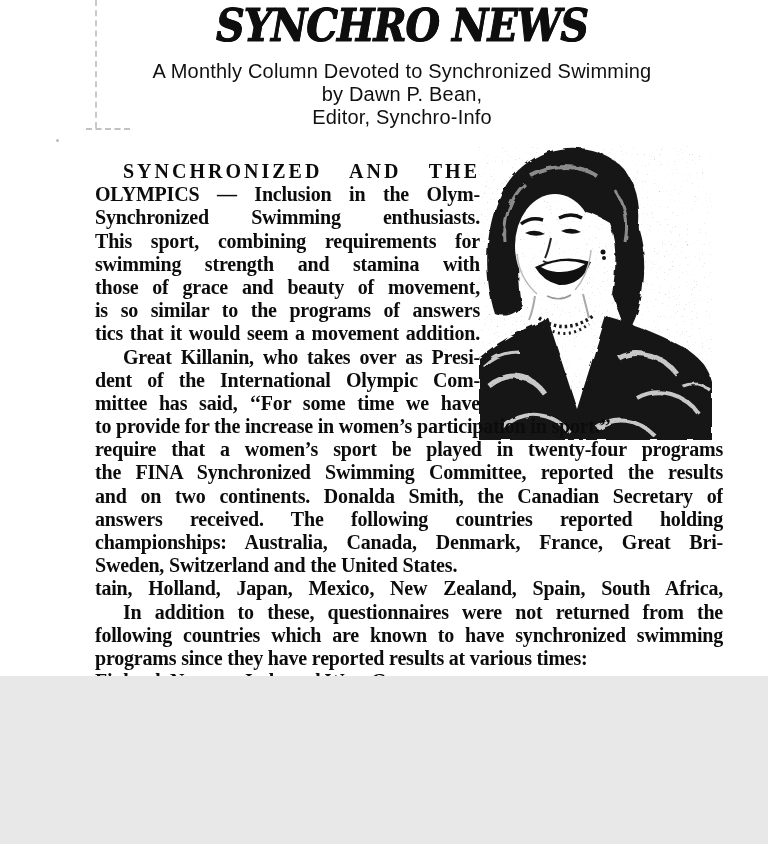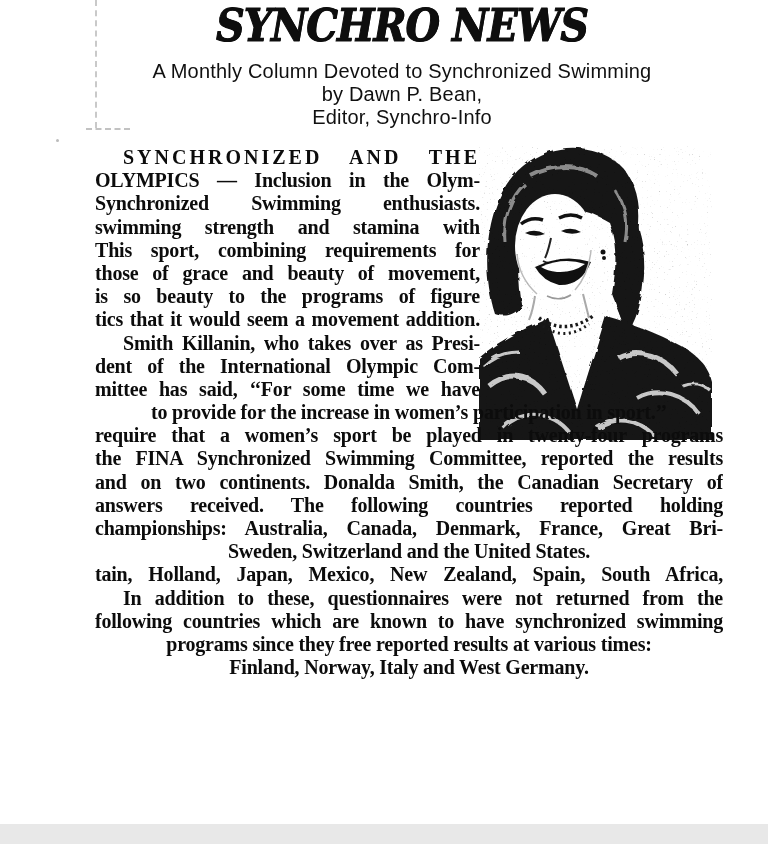--- a/index.html
+++ b/index.html
@@ -2,21 +2,21 @@
 <html style="--ink: #0e0e0e; --paper: #ffffff;"><head>
 <meta charset="utf-8">
 <style>
   :root{
     --ink:#0e0e0e;
     --paper:#ffffff;
   }
   html,body{margin:0;padding:0;background:#e8e8e8;}
   .page{
     position:relative;
-    width:768px;height:824px;
+    width:768px;height:676px;
     background:var(--paper);
     overflow:hidden;
     color:var(--ink);
   }
   
   .artifact{position:absolute;pointer-events:none;}
   .artifact.vline{left:95px;top:0;height:128px;width:0;border-left:2px dashed #b8b8b8;opacity:.75;}
   .artifact.hdash{left:86px;top:128px;width:44px;height:0;border-top:2px dashed #9a9a9a;opacity:.6;}
   .artifact.dot{left:56px;top:139px;width:3px;height:3px;background:#aaa;border-radius:50%;opacity:.8;}
   .artifact.bline{left:598px;top:836px;width:170px;height:0;border-top:2px dotted #c9c9c9;opacity:.9;}
@@ -42,26 +42,26 @@
   }
   
   .article{
     position:absolute;left:95px;top:146px;width:628px;
     font-family:"Liberation Serif",serif;
     font-weight:700;
     font-size:20px;
     letter-spacing:-0.2px;
     color:#0c0c0c;
   }
-  .col{width:385px;}
+  .col{width:385px;margin-top:14px;}
   .full{width:628px;}
   .line{
     height:23.2px;line-height:23.2px;
     overflow:hidden;
-    text-align:center;
+    text-align:left;
   }
   .line.justify{text-align:justify;}
   .line.justify::after{content:"";display:inline-block;width:100%;height:0;}
   .line.indent{text-indent:28px;}
   .line.spaced{letter-spacing:3px;}
   
   .photo{position:absolute;left:479px;top:146px;width:233px;height:294px;}
 </style>
 </head>
 <body>
@@ -153,38 +153,38 @@
     </g>
 
     <rect width="233" height="294" filter="url(#speck)" opacity="0.35"></rect>
   </svg>
 
   <div class="article">
     <div class="col">
         <div class="line indent justify spaced">SYNCHRONIZED AND THE</div>
         <div class="line justify">OLYMPICS — Inclusion in the Olym-</div>
         <div class="line justify">Synchronized Swimming enthusiasts.</div>
+        <div class="line justify">This sport, combining requirements for</div>
         <div class="line justify">swimming strength and stamina with</div>
-        <div class="line justify">This sport, combining requirements for</div>
         <div class="line justify">those of grace and beauty of movement,</div>
-        <div class="line justify">is so beauty to the programs of figure</div>
+        <div class="line justify">is so similar to the programs of answers</div>
         <div class="line justify">tics that it would seem a movement addition.</div>
-        <div class="line indent justify">Smith Killanin, who takes over as Presi-</div>
+        <div class="line indent justify">Great Killanin, who takes over as Presi-</div>
         <div class="line justify">dent of the International Olympic Com-</div>
         <div class="line justify">mittee has said, ‘‘For some time we have</div>
       </div>
     <div class="full">
         <div class="line">to provide for the increase in women’s participation in sport.’’</div>
         <div class="line justify">require that a women’s sport be played in twenty-four programs</div>
         <div class="line justify">the FINA Synchronized Swimming Committee, reported the results</div>
         <div class="line justify">and on two continents. Donalda Smith, the Canadian Secretary of</div>
         <div class="line justify">answers received. The following countries reported holding</div>
         <div class="line justify">championships: Australia, Canada, Denmark, France, Great Bri-</div>
         <div class="line">Sweden, Switzerland and the United States.</div>
         <div class="line justify">tain, Holland, Japan, Mexico, New Zealand, Spain, South Africa,</div>
         <div class="line indent justify">In addition to these, questionnaires were not returned from the</div>
         <div class="line justify">following countries which are known to have synchronized swimming</div>
-        <div class="line">programs since they free reported results at various times:</div>
+        <div class="line">programs since they have reported results at various times:</div>
         <div class="line">Finland, Norway, Italy and West Germany.</div>
       </div>
   </div>
 
 </div>
 
 </body></html>

